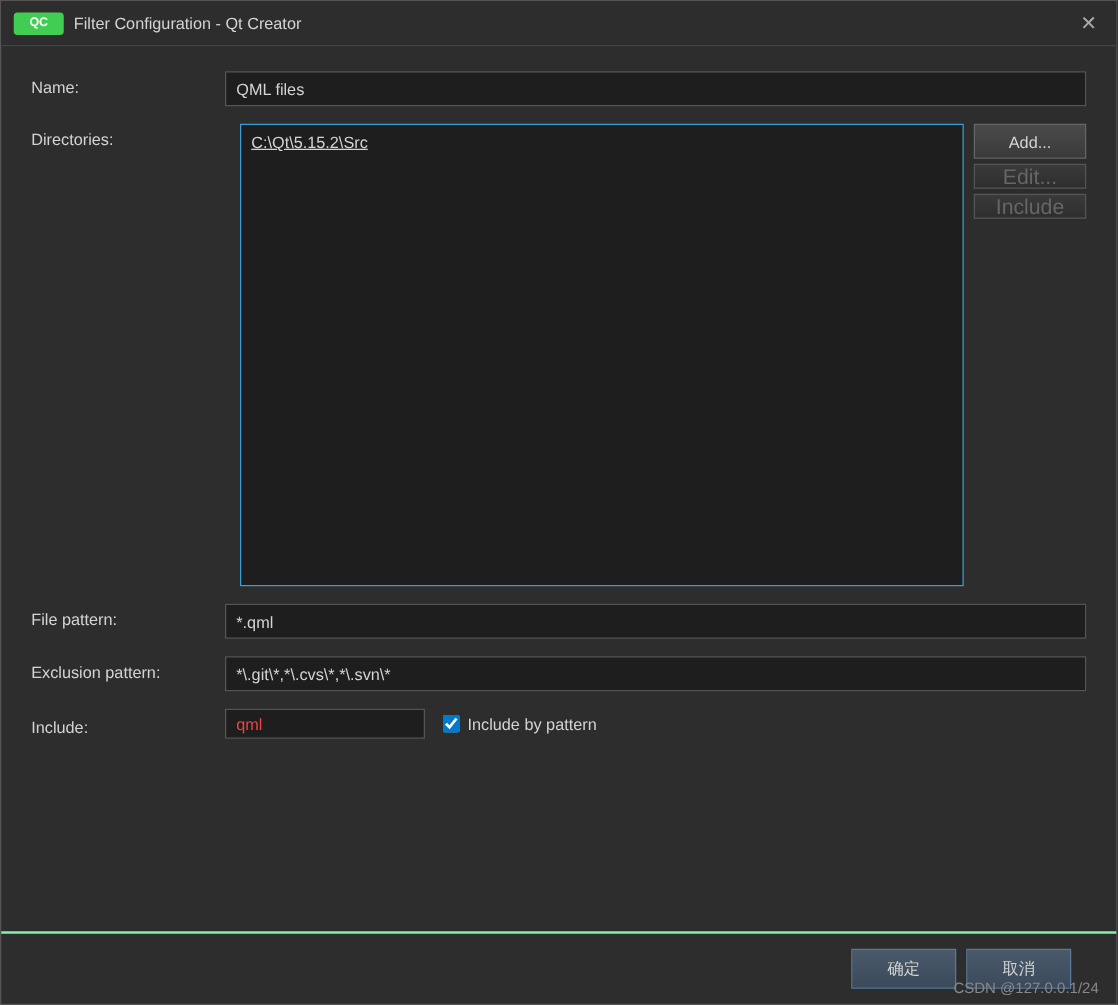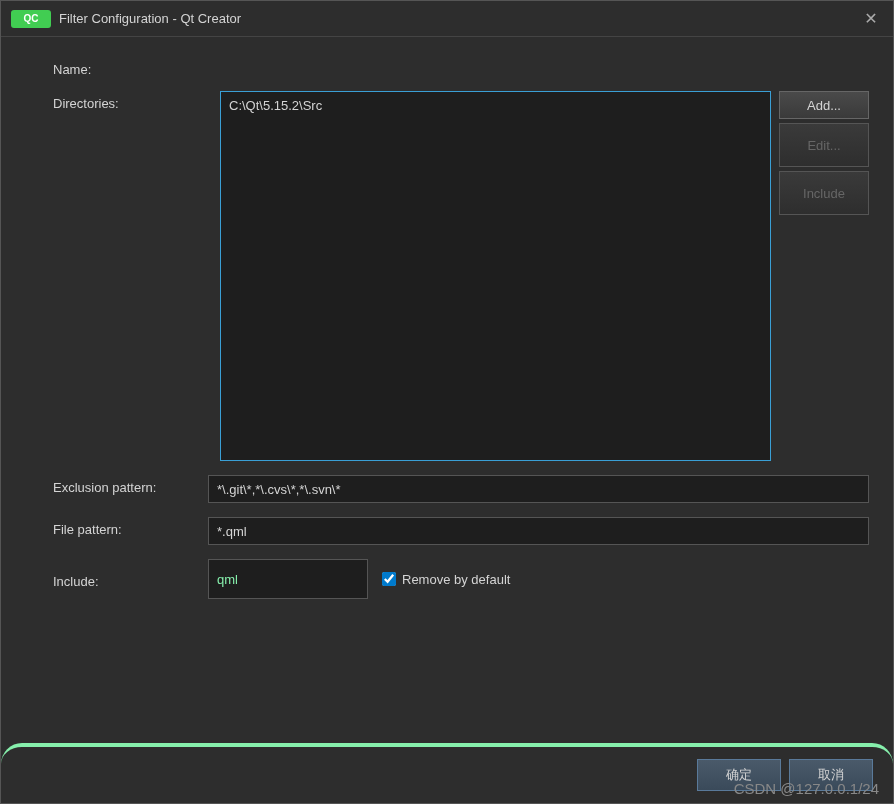--- a/index.html
+++ b/index.html
@@ -81,21 +81,20 @@
       flex: 1;
       padding: 20px 24px;
       display: flex;
       flex-direction: column;
       gap: 14px;
     }
 
     .form-row {
       display: flex;
       align-items: flex-start;
-      margin-left: 28px;
     }
 
     .form-label {
       width: 155px;
       padding-top: 5px;
       color: #d4d4d4;
       flex-shrink: 0;
       font-size: 13px;
     }
 
@@ -128,20 +127,21 @@
 
     .directories-list {
       flex: 1;
       background: #1e1e1e;
       border: 1px solid #3a9fd5;
       color: #d4d4d4;
       font-size: 13px;
       height: 370px;
       overflow-y: auto;
       padding: 4px 8px;
+      text-decoration: underline;
     }
 
     .directories-list-item {
       padding: 2px 0;
       color: #d4d4d4;
     }
 
     .dir-buttons {
       display: flex;
       flex-direction: column;
@@ -165,43 +165,43 @@
     .btn:disabled {
       color: #666;
       cursor: default;
     }
 
     .btn-disabled {
       background: linear-gradient(to bottom, #3a3a3a, #2e2e2e);
       border: 1px solid #555;
       color: #666;
       padding: 0 16px;
-      font-size: 13px;
+      font-size: 17px;
       font-family: inherit;
       cursor: default;
       min-width: 90px;
-      height: 44px;
+      height: 20px;
       text-align: center;
     }
 
     .prefix-row {
       display: flex;
       align-items: center;
     }
 
     .prefix-input {
       width: 160px;
       background: #1e1e1e;
       border: 1px solid #555;
-      color: #86efac;
+      color: #ef4444;
       padding: 4px 8px;
       font-size: 13px;
       font-family: inherit;
       outline: none;
-      height: 40px;
+      height: 24px;
     }
 
     .checkbox-group {
       display: flex;
       align-items: center;
       gap: 6px;
       margin-left: 14px;
     }
 
     .checkbox-input {
@@ -210,46 +210,45 @@
       accent-color: #007acc;
       cursor: pointer;
     }
 
     .checkbox-label {
       font-size: 13px;
       color: #d4d4d4;
     }
 
     .bottom-bar {
-      border-top: 4px solid #86efac;
-      padding: 12px 20px;
+      border-top: 2px solid #86efac;
+      padding: 12px 36px;
       display: flex;
       justify-content: flex-end;
       align-items: center;
       gap: 8px;
       position: relative;
-      border-radius: 21px;
     }
 
     .btn-action {
       background: linear-gradient(to bottom, #4a5a6a, #3a4a5a);
       border: 1px solid #5a7a9a;
       color: #d4d4d4;
       padding: 6px 28px;
       font-size: 13px;
       font-family: inherit;
       cursor: pointer;
       height: 32px;
     }
 
     .watermark {
       position: absolute;
       bottom: 6px;
       right: 14px;
-      font-size: 15px;
+      font-size: 12px;
       color: #888;
     }
   </style>
 </head>
 <body>
 
 <div class="dialog">
 
   <div class="titlebar">
     <div class="titlebar-left">
@@ -258,56 +257,59 @@
       </div>
       <span class="titlebar-title">Filter Configuration - Qt Creator</span>
     </div>
     <div class="titlebar-close">✕</div>
   </div>
 
   <div class="content">
 
     <div class="form-row">
       <div class="form-label">Name:</div>
+      <div class="form-field">
+        <input class="text-input" type="text" value="QML files" style="">
+      </div>
     </div>
 
     <div class="form-row directories-row">
       <div class="form-label">Directories:</div>
       <div class="directories-container">
         <div class="directories-list">
           <div class="directories-list-item">C:\Qt\5.15.2\Src</div>
         </div>
         <div class="dir-buttons">
           <button class="btn">Add...</button>
           <button class="btn-disabled">Edit...</button>
           <button class="btn-disabled">Include</button>
         </div>
       </div>
     </div>
 
     <div class="form-row">
+      <div class="form-label">File pattern:</div>
+      <div class="form-field">
+        <input class="text-input" type="text" value="*.qml" style="">
+      </div>
+    </div>
+
+    <div class="form-row">
       <div class="form-label">Exclusion pattern:</div>
       <div class="form-field">
         <input class="text-input" type="text" value="*\.git\*,*\.cvs\*,*\.svn\*" style="">
-      </div>
-    </div>
-
-    <div class="form-row">
-      <div class="form-label">File pattern:</div>
-      <div class="form-field">
-        <input class="text-input" type="text" value="*.qml" style="">
       </div>
     </div>
 
     <div class="form-row prefix-row">
       <div class="form-label">Include:</div>
       <input class="prefix-input" type="text" value="qml" style="">
       <div class="checkbox-group">
         <input class="checkbox-input" type="checkbox" checked="" style="">
-        <label class="checkbox-label">Remove by default</label>
+        <label class="checkbox-label">Include by pattern</label>
       </div>
     </div>
 
   </div>
 
   <div class="bottom-bar">
     <button class="btn-action">确定</button>
     <button class="btn-action">取消</button>
     <span class="watermark">CSDN @127.0.0.1/24</span>
   </div>

